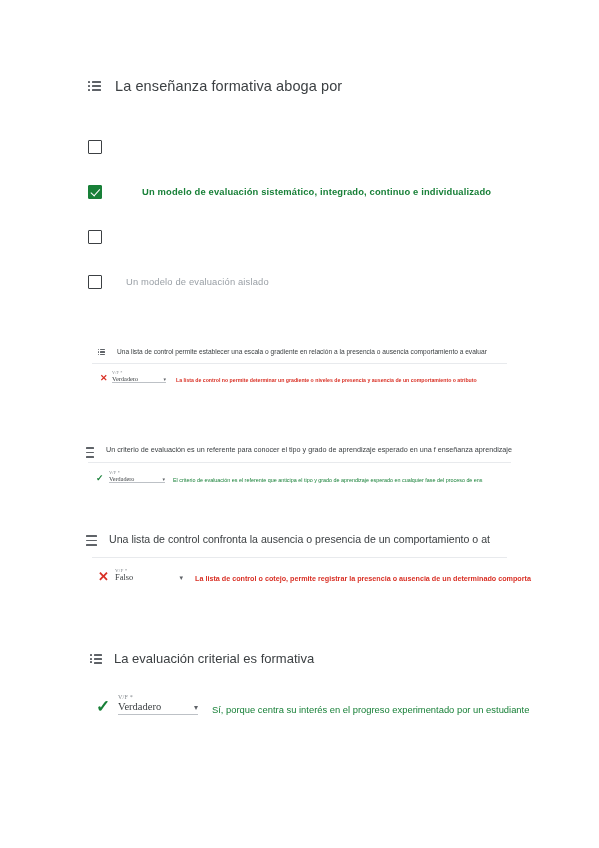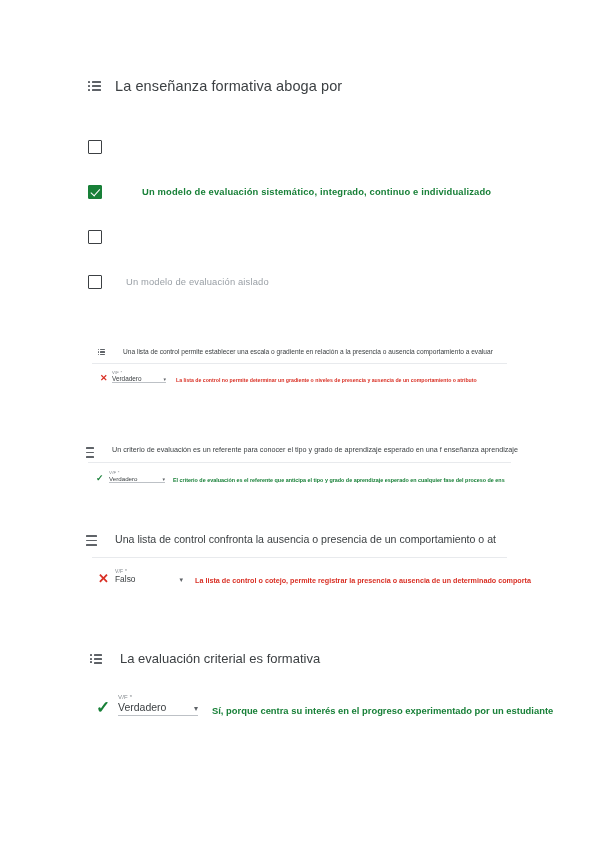--- a/index.html
+++ b/index.html
@@ -121,21 +121,21 @@
   }
 
   
   .qcard {
     position: absolute;
     left: 0;
     width: 599px;
   }
   .qcard .qrow {
     display: flex;
-    gap: 18px;
+    gap: 12px;
   }
   .qcard .qtext {
     color: #3c4043;
     line-height: 1.35;
   }
   .qcard .divider {
     border-bottom: 1px solid #e8eaed;
   }
   .ansrow {
     display: flex;
@@ -145,20 +145,21 @@
   .mark {
     flex: 0 0 auto;
     font-weight: bold;
     line-height: 1;
   }
   .mark.wrong { color: #d93025; }
   .mark.right { color: #188038; }
   .selwrap {
     position: relative;
     flex: 0 0 auto;
+    font-family: Liberation Serif, serif;
   }
   .sel-label {
     color: #80868b;
     display: block;
     letter-spacing: 0.2px;
   }
   .sel-value {
     display: flex;
     align-items: baseline;
     justify-content: space-between;
@@ -166,21 +167,21 @@
     border-bottom: 1px solid #bdc1c6;
   }
   .caret {
     color: #5f6368;
   }
   .feedback {
     white-space: nowrap;
     overflow: hidden;
   }
   .feedback.wrong { color: #d93025; font-weight: bold; }
-  .feedback.right { color: #188038; font-weight: bold; }
+  .feedback.right { color: #188038; font-weight: normal; }
 
   
   #q2 { top: 348px; }
   #q2 .qrow { padding-left: 98px; }
   #q2 .qtext { font-size: 6.6px; width: 420px; }
   #q2 .divider { margin: 6px 92px 0 92px; }
   #q2 .ansrow { padding-left: 100px; margin-top: 6px; }
   #q2 .mark { font-size: 9px; width: 12px; }
   #q2 .selwrap { width: 54px; }
   #q2 .sel-label { font-size: 4.2px; }

